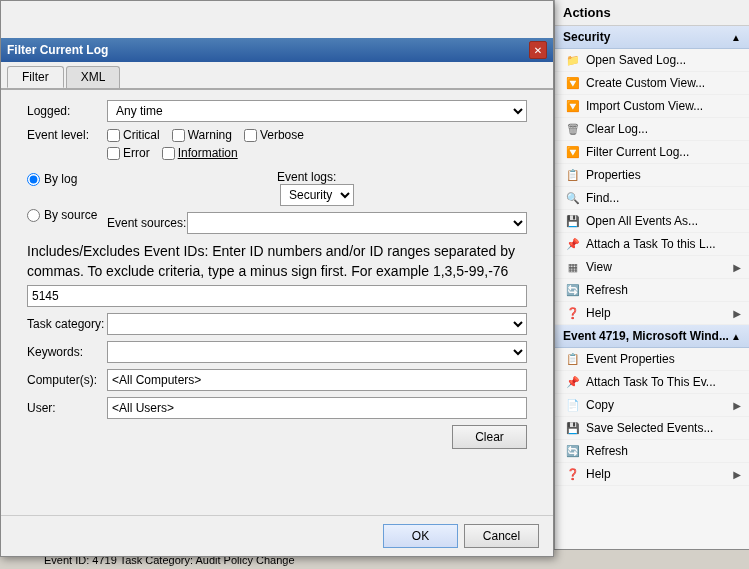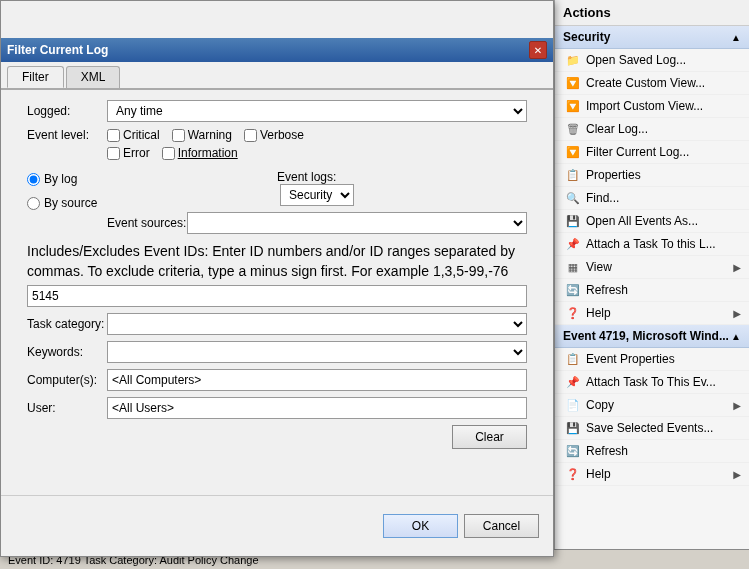--- a/index.html
+++ b/index.html
@@ -160,21 +160,21 @@
       height: 22px;
       border: 1px solid #999;
       background: white;
       font-size: 12px;
       padding: 0 4px;
       margin-bottom: 6px;
     }
 
     
     .dialog-footer {
-      padding: 18px 14px;
+      padding: 8px 14px;
       display: flex;
       justify-content: flex-end;
       gap: 6px;
       border-top: 1px solid #ccc;
     }
     .btn {
       min-width: 75px;
       height: 24px;
       border: 1px solid #888;
       background: linear-gradient(to bottom, #f5f5f5, #e0e0e0);
@@ -189,20 +189,21 @@
     
     .bottom-bar {
       height: 20px;
       background: #d4d0c8;
       border-top: 1px solid #888;
       display: flex;
       align-items: center;
       padding: 0 8px;
       font-size: 11px;
       color: #000;
+      margin-left: 36px;
     }
 
     
     .actions-panel {
       width: 195px;
       background: #f5f5f5;
       border-left: 1px solid #aaa;
       display: flex;
       flex-direction: column;
       overflow: hidden;
@@ -337,21 +338,21 @@
                 <input type="checkbox" style="">
                 <span><u>Information</u></span>
               </label>
             </div>
           </div>
         </div>
 
         
         <div style="display:flex; margin-bottom: 6px;">
 
-          <div style="width:80px; flex-shrink:0; display:flex; flex-direction:column; gap:10px; padding-top:2px;">
+          <div style="width:80px; flex-shrink:0; display:flex; flex-direction:column; gap:22px; padding-top:2px;">
             <label class="radio-item">
               <input type="radio" name="logsource" checked="" style="">
               <span>By log</span>
             </label>
             <label class="radio-item">
               <input type="radio" name="logsource" style="">
               <span>By source</span>
             </label>
           </div>
 

